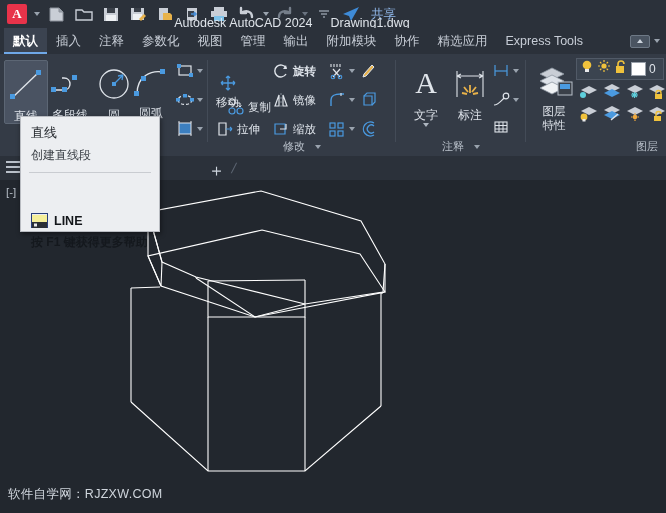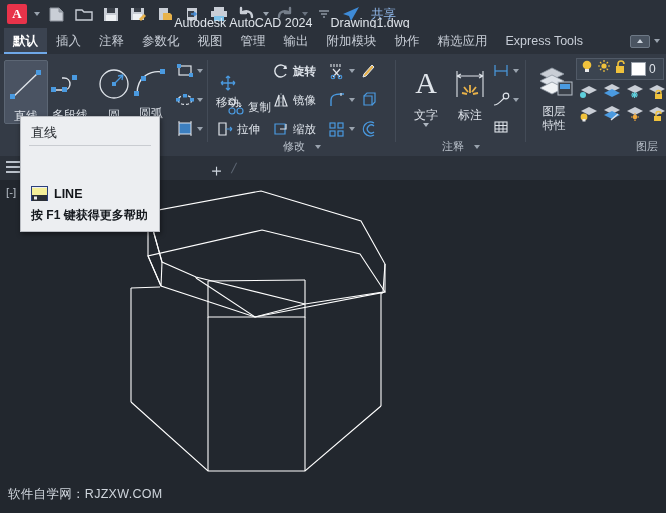--- a/index.html
+++ b/index.html
@@ -684,20 +684,21 @@
         <path d="M131 108 L160 107"></path>
         <path d="M381 113 L383 113"></path>
       </g>
     </svg>
 
     <div class="watermark">软件自学网：RJZXW.COM</div>
   </div>
 
   <div class="tooltip">
     <div class="tt-title">直线</div>
+    <div class="tt-desc">创建直线段</div>
     <div class="tt-hr"></div>
     <div class="tt-cmd">
       <span class="ico">
         <svg width="15" height="13" viewBox="0 0 15 13">
           <rect width="15" height="13" fill="#f5ef9a"></rect>
           <rect y="7" width="15" height="6" fill="#2b2f36"></rect>
           <rect x="2" y="8.5" width="3" height="3" fill="#e8e9ec"></rect>
         </svg>
       </span>
       <span class="txt">LINE</span>

